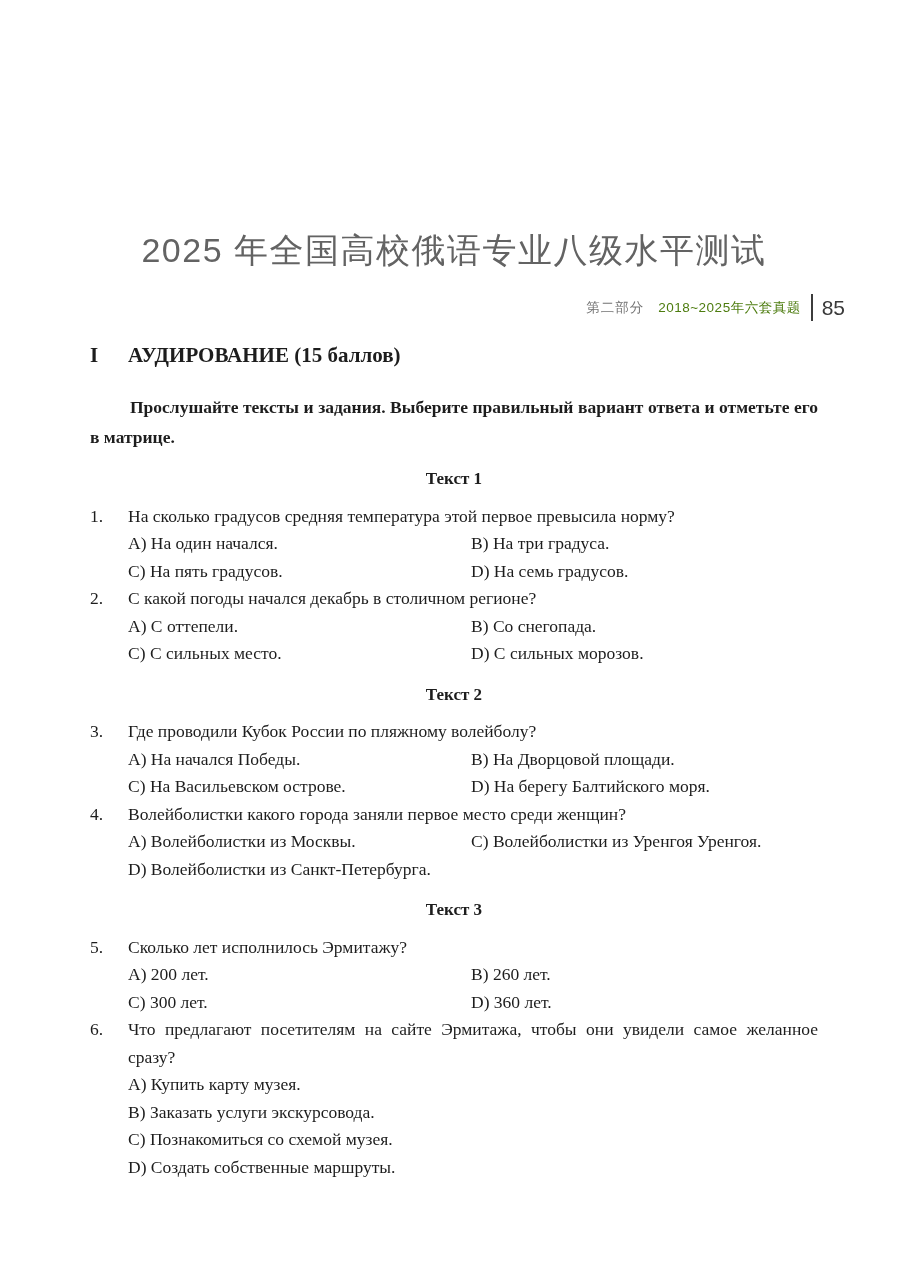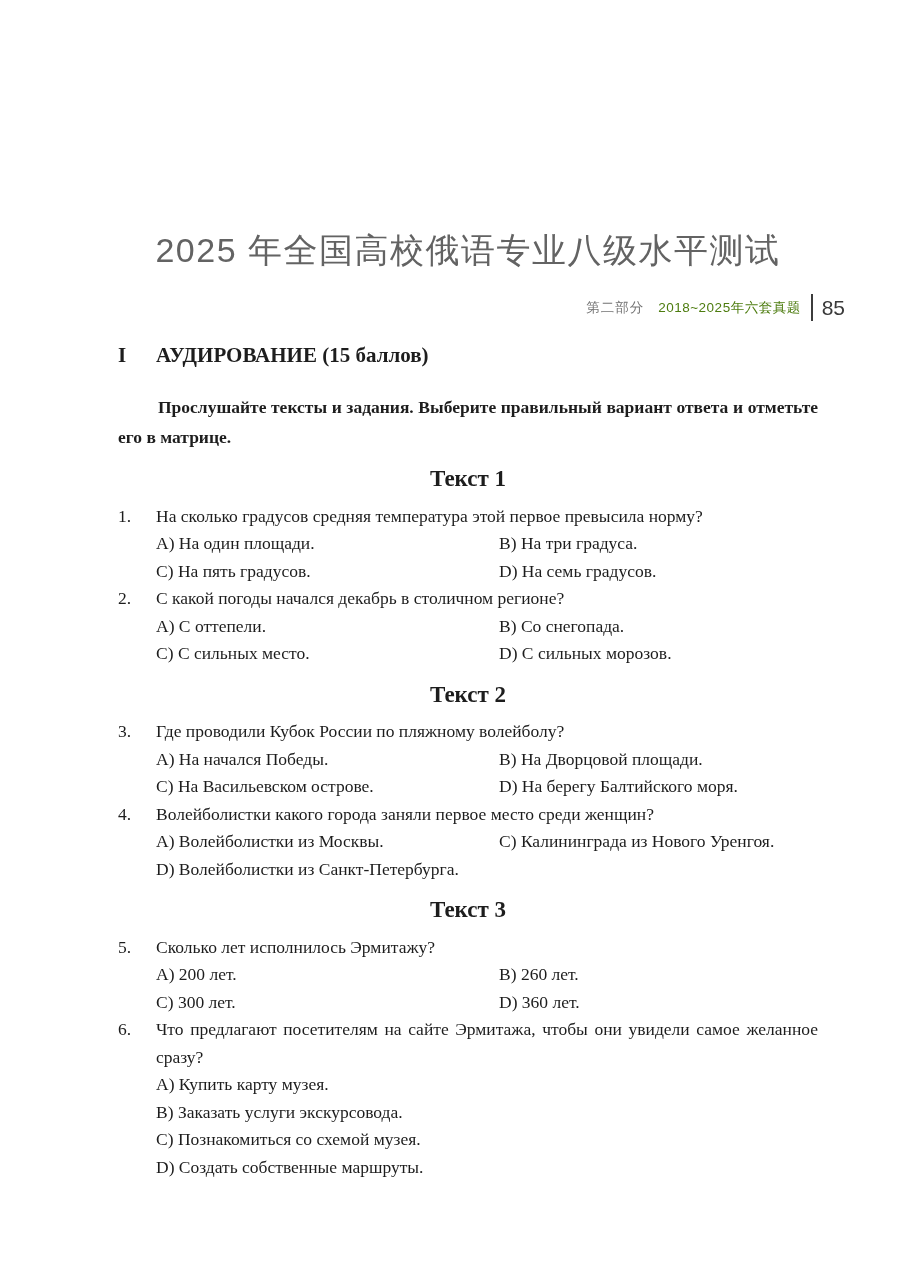--- a/index.html
+++ b/index.html
@@ -18,21 +18,21 @@
     position: absolute; top: 66px; right: 55px;
     display: flex; align-items: center;
     font-family: "Liberation Sans", "DejaVu Sans", sans-serif;
   }
   .rh-part { font-size: 13.5px; color: #737373; letter-spacing: 1px; }
   .rh-book { font-size: 13.5px; color: #4d7c0f; margin-left: 14px; letter-spacing: 0.5px; }
   .rh-divider { width: 2px; height: 27px; background: #3c3c3c; margin: 0 9px 0 10px; }
   .rh-page { font-size: 21px; color: #3a3a3a; font-weight: 500; }
 
   
-  .content { padding: 0 82px 0 90px; margin-left: 28px; }
+  .content { padding: 0 82px 0 90px; }
 
   .doc-title {
     margin-top: 228px;
     text-align: center;
     font-family: "Liberation Sans", "DejaVu Sans", sans-serif;
     font-size: 34px;
     font-weight: 500;
     color: #636363;
     letter-spacing: 1.5px;
     line-height: 44px;
@@ -53,21 +53,21 @@
     font-size: 17.5px;
     line-height: 29.5px;
     text-align: justify;
     text-indent: 40px;
   }
 
   .text-heading {
     margin: 13px 0 10px 0;
     text-align: center;
     font-weight: bold;
-    font-size: 23px;
+    font-size: 17px;
     line-height: 27.5px;
   }
 
   .q-block { font-size: 17.5px; line-height: 27.5px; }
   .q-row { display: flex; }
   .q-num { width: 38px; flex-shrink: 0; }
   .q-text { flex: 1; text-align: justify; }
   .opts-2col {
     margin-left: 38px;
     display: grid;
@@ -100,21 +100,21 @@
     <div class="instructions">Прослушайте тексты и задания. Выберите правильный вариант ответа и отметьте его в матрице.</div>
 
     <div class="text-heading">Текст 1</div>
 
     <div class="q-block">
       <div class="q-row">
         <span class="q-num">1.</span>
         <span class="q-text">На сколько градусов средняя температура этой первое превысила норму?</span>
       </div>
       <div class="opts-2col">
-        <span class="opt">A) На один площади.</span>
+        <span class="opt">A) На один начался.</span>
         <span class="opt">B) На три градуса.</span>
         <span class="opt">C) На пять градусов.</span>
         <span class="opt">D) На семь градусов.</span>
       </div>
     </div>
 
     <div class="q-block">
       <div class="q-row">
         <span class="q-num">2.</span>
         <span class="q-text">С какой погоды начался декабрь в столичном регионе?</span>
@@ -142,21 +142,21 @@
       </div>
     </div>
 
     <div class="q-block">
       <div class="q-row">
         <span class="q-num">4.</span>
         <span class="q-text">Волейболистки какого города заняли первое место среди женщин?</span>
       </div>
       <div class="opts-2col">
         <span class="opt">A) Волейболистки из Москвы.</span>
-        <span class="opt">C) Калининграда из Нового Уренгоя.</span>
+        <span class="opt">C) Волейболистки из Уренгоя Уренгоя.</span>
         <span class="opt">D) Волейболистки из Санкт-Петербурга.</span>
       </div>
     </div>
 
     <div class="text-heading">Текст 3</div>
 
     <div class="q-block">
       <div class="q-row">
         <span class="q-num">5.</span>
         <span class="q-text">Сколько лет исполнилось Эрмитажу?</span>

